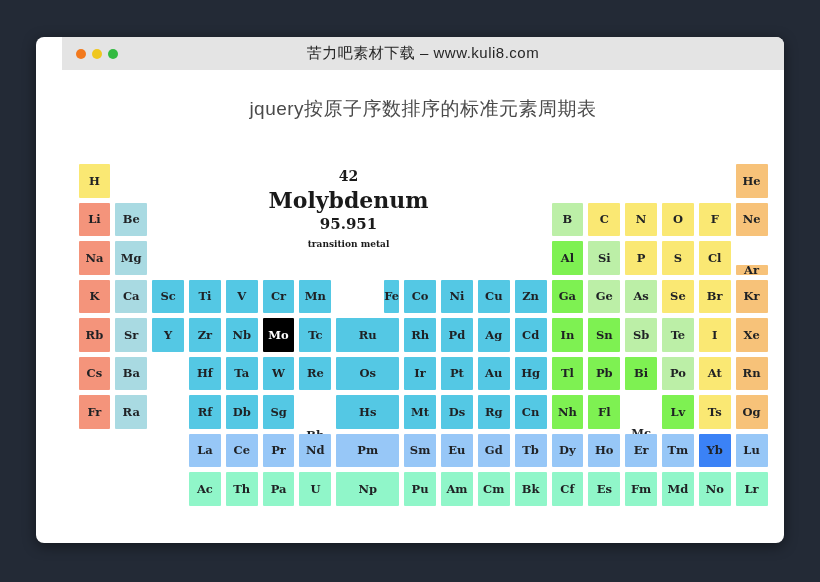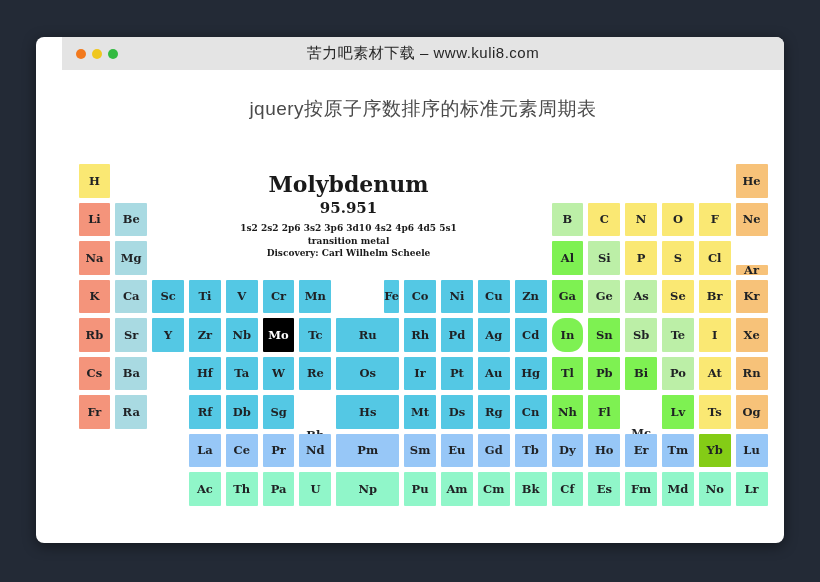--- a/index.html
+++ b/index.html
@@ -66,26 +66,25 @@
       <div class="dot" id="dot-max" style="background: rgb(51, 186, 65);"></div>
     </div>
     <div class="titlebar-title">苦力吧素材下载 – www.kuli8.com</div>
   </div>
 
   <div>
     <div class="page-heading">jquery按原子序数排序的标准元素周期表</div>
 
     <div class="ptable">
       <div class="element-info">
+        <div class="ei-number">42</div>
         <div class="ei-name">Molybdenum</div>
         <div class="ei-mass">95.951</div>
         <div class="ei-small">
-          <div>1s2 2s2 2p6 3s2 3p6 3d10 4s2 4p6 4d5 5s1</div>
           <div>transition metal</div>
-          <div>Discovery: Carl Wilhelm Scheele</div>
         </div>
       </div>
 
     <div class="tile" style="grid-area: 1 / 1; background: rgb(250, 232, 115);">H</div>
         <div class="tile" style="grid-area: 1 / 18; background: rgb(247, 194, 121);">He</div>
         <div class="tile" style="grid-area: 2 / 1; background: rgb(244, 148, 123);">Li</div>
         <div class="tile" style="grid-area: 2 / 2; background: rgb(169, 218, 226);">Be</div>
         <div class="tile" style="grid-area: 2 / 13; background: rgb(188, 239, 167);">B</div>
         <div class="tile" style="grid-area: 2 / 14; background: rgb(250, 232, 115);">C</div>
         <div class="tile" style="grid-area: 2 / 15; background: rgb(250, 232, 115);">N</div>
@@ -123,21 +122,21 @@
         <div class="tile" style="grid-area: 5 / 3; background: rgb(84, 200, 228);">Y</div>
         <div class="tile" style="grid-area: 5 / 4; background: rgb(84, 200, 228);">Zr</div>
         <div class="tile" style="grid-area: 5 / 5; background: rgb(84, 200, 228);">Nb</div>
         <div class="tile selected" style="grid-area: 5 / 6; background: rgb(0, 0, 0); color: rgb(255, 255, 255);">Mo</div>
         <div class="tile" style="grid-area: 5 / 7; background: rgb(84, 200, 228);">Tc</div>
         <div class="tile" style="grid-area: 5 / 8; background: rgb(84, 200, 228);">Ru</div>
         <div class="tile" style="grid-area: 5 / 9; background: rgb(84, 200, 228);">Rh</div>
         <div class="tile" style="grid-area: 5 / 10; background: rgb(84, 200, 228);">Pd</div>
         <div class="tile" style="grid-area: 5 / 11; background: rgb(84, 200, 228);">Ag</div>
         <div class="tile" style="grid-area: 5 / 12; background: rgb(84, 200, 228);">Cd</div>
-        <div class="tile" style="grid-area: 5 / 13; background: rgb(126, 241, 82); border-radius: 13px;">In</div>
+        <div class="tile" style="grid-area: 5 / 13; background: rgb(126, 241, 82);">In</div>
         <div class="tile" style="grid-area: 5 / 14; background: rgb(126, 241, 82);">Sn</div>
         <div class="tile" style="grid-area: 5 / 15; background: rgb(188, 239, 167);">Sb</div>
         <div class="tile" style="grid-area: 5 / 16; background: rgb(188, 239, 167);">Te</div>
         <div class="tile" style="grid-area: 5 / 17; background: rgb(250, 232, 115);">I</div>
         <div class="tile" style="grid-area: 5 / 18; background: rgb(247, 194, 121);">Xe</div>
         <div class="tile" style="grid-area: 6 / 1; background: rgb(244, 148, 123);">Cs</div>
         <div class="tile" style="grid-area: 6 / 2; background: rgb(169, 218, 226);">Ba</div>
         <div class="tile" style="grid-area: 6 / 4; background: rgb(84, 200, 228);">Hf</div>
         <div class="tile" style="grid-area: 6 / 5; background: rgb(84, 200, 228);">Ta</div>
         <div class="tile" style="grid-area: 6 / 6; background: rgb(84, 200, 228);">W</div>
@@ -176,21 +175,21 @@
         <div class="tile" style="grid-area: 8 / 7; background: rgb(151, 199, 247);">Nd</div>
         <div class="tile" style="grid-area: 8 / 8; background: rgb(151, 199, 247);">Pm</div>
         <div class="tile" style="grid-area: 8 / 9; background: rgb(151, 199, 247);">Sm</div>
         <div class="tile" style="grid-area: 8 / 10; background: rgb(151, 199, 247);">Eu</div>
         <div class="tile" style="grid-area: 8 / 11; background: rgb(151, 199, 247);">Gd</div>
         <div class="tile" style="grid-area: 8 / 12; background: rgb(151, 199, 247);">Tb</div>
         <div class="tile" style="grid-area: 8 / 13; background: rgb(151, 199, 247);">Dy</div>
         <div class="tile" style="grid-area: 8 / 14; background: rgb(151, 199, 247);">Ho</div>
         <div class="tile" style="grid-area: 8 / 15; background: rgb(151, 199, 247);">Er</div>
         <div class="tile" style="grid-area: 8 / 16; background: rgb(151, 199, 247);">Tm</div>
-        <div class="tile" style="grid-area: 8 / 17; background: #84cc16;">Yb</div>
+        <div class="tile" style="grid-area: 8 / 17; background: #3b82f6;">Yb</div>
         <div class="tile" style="grid-area: 8 / 18; background: rgb(151, 199, 247);">Lu</div>
         <div class="tile" style="grid-area: 9 / 4; background: rgb(144, 246, 201);">Ac</div>
         <div class="tile" style="grid-area: 9 / 5; background: rgb(144, 246, 201);">Th</div>
         <div class="tile" style="grid-area: 9 / 6; background: rgb(144, 246, 201);">Pa</div>
         <div class="tile" style="grid-area: 9 / 7; background: rgb(144, 246, 201);">U</div>
         <div class="tile" style="grid-area: 9 / 8; background: rgb(144, 246, 201);">Np</div>
         <div class="tile" style="grid-area: 9 / 9; background: rgb(144, 246, 201);">Pu</div>
         <div class="tile" style="grid-area: 9 / 10; background: rgb(144, 246, 201);">Am</div>
         <div class="tile" style="grid-area: 9 / 11; background: rgb(144, 246, 201);">Cm</div>
         <div class="tile" style="grid-area: 9 / 12; background: rgb(144, 246, 201);">Bk</div>

